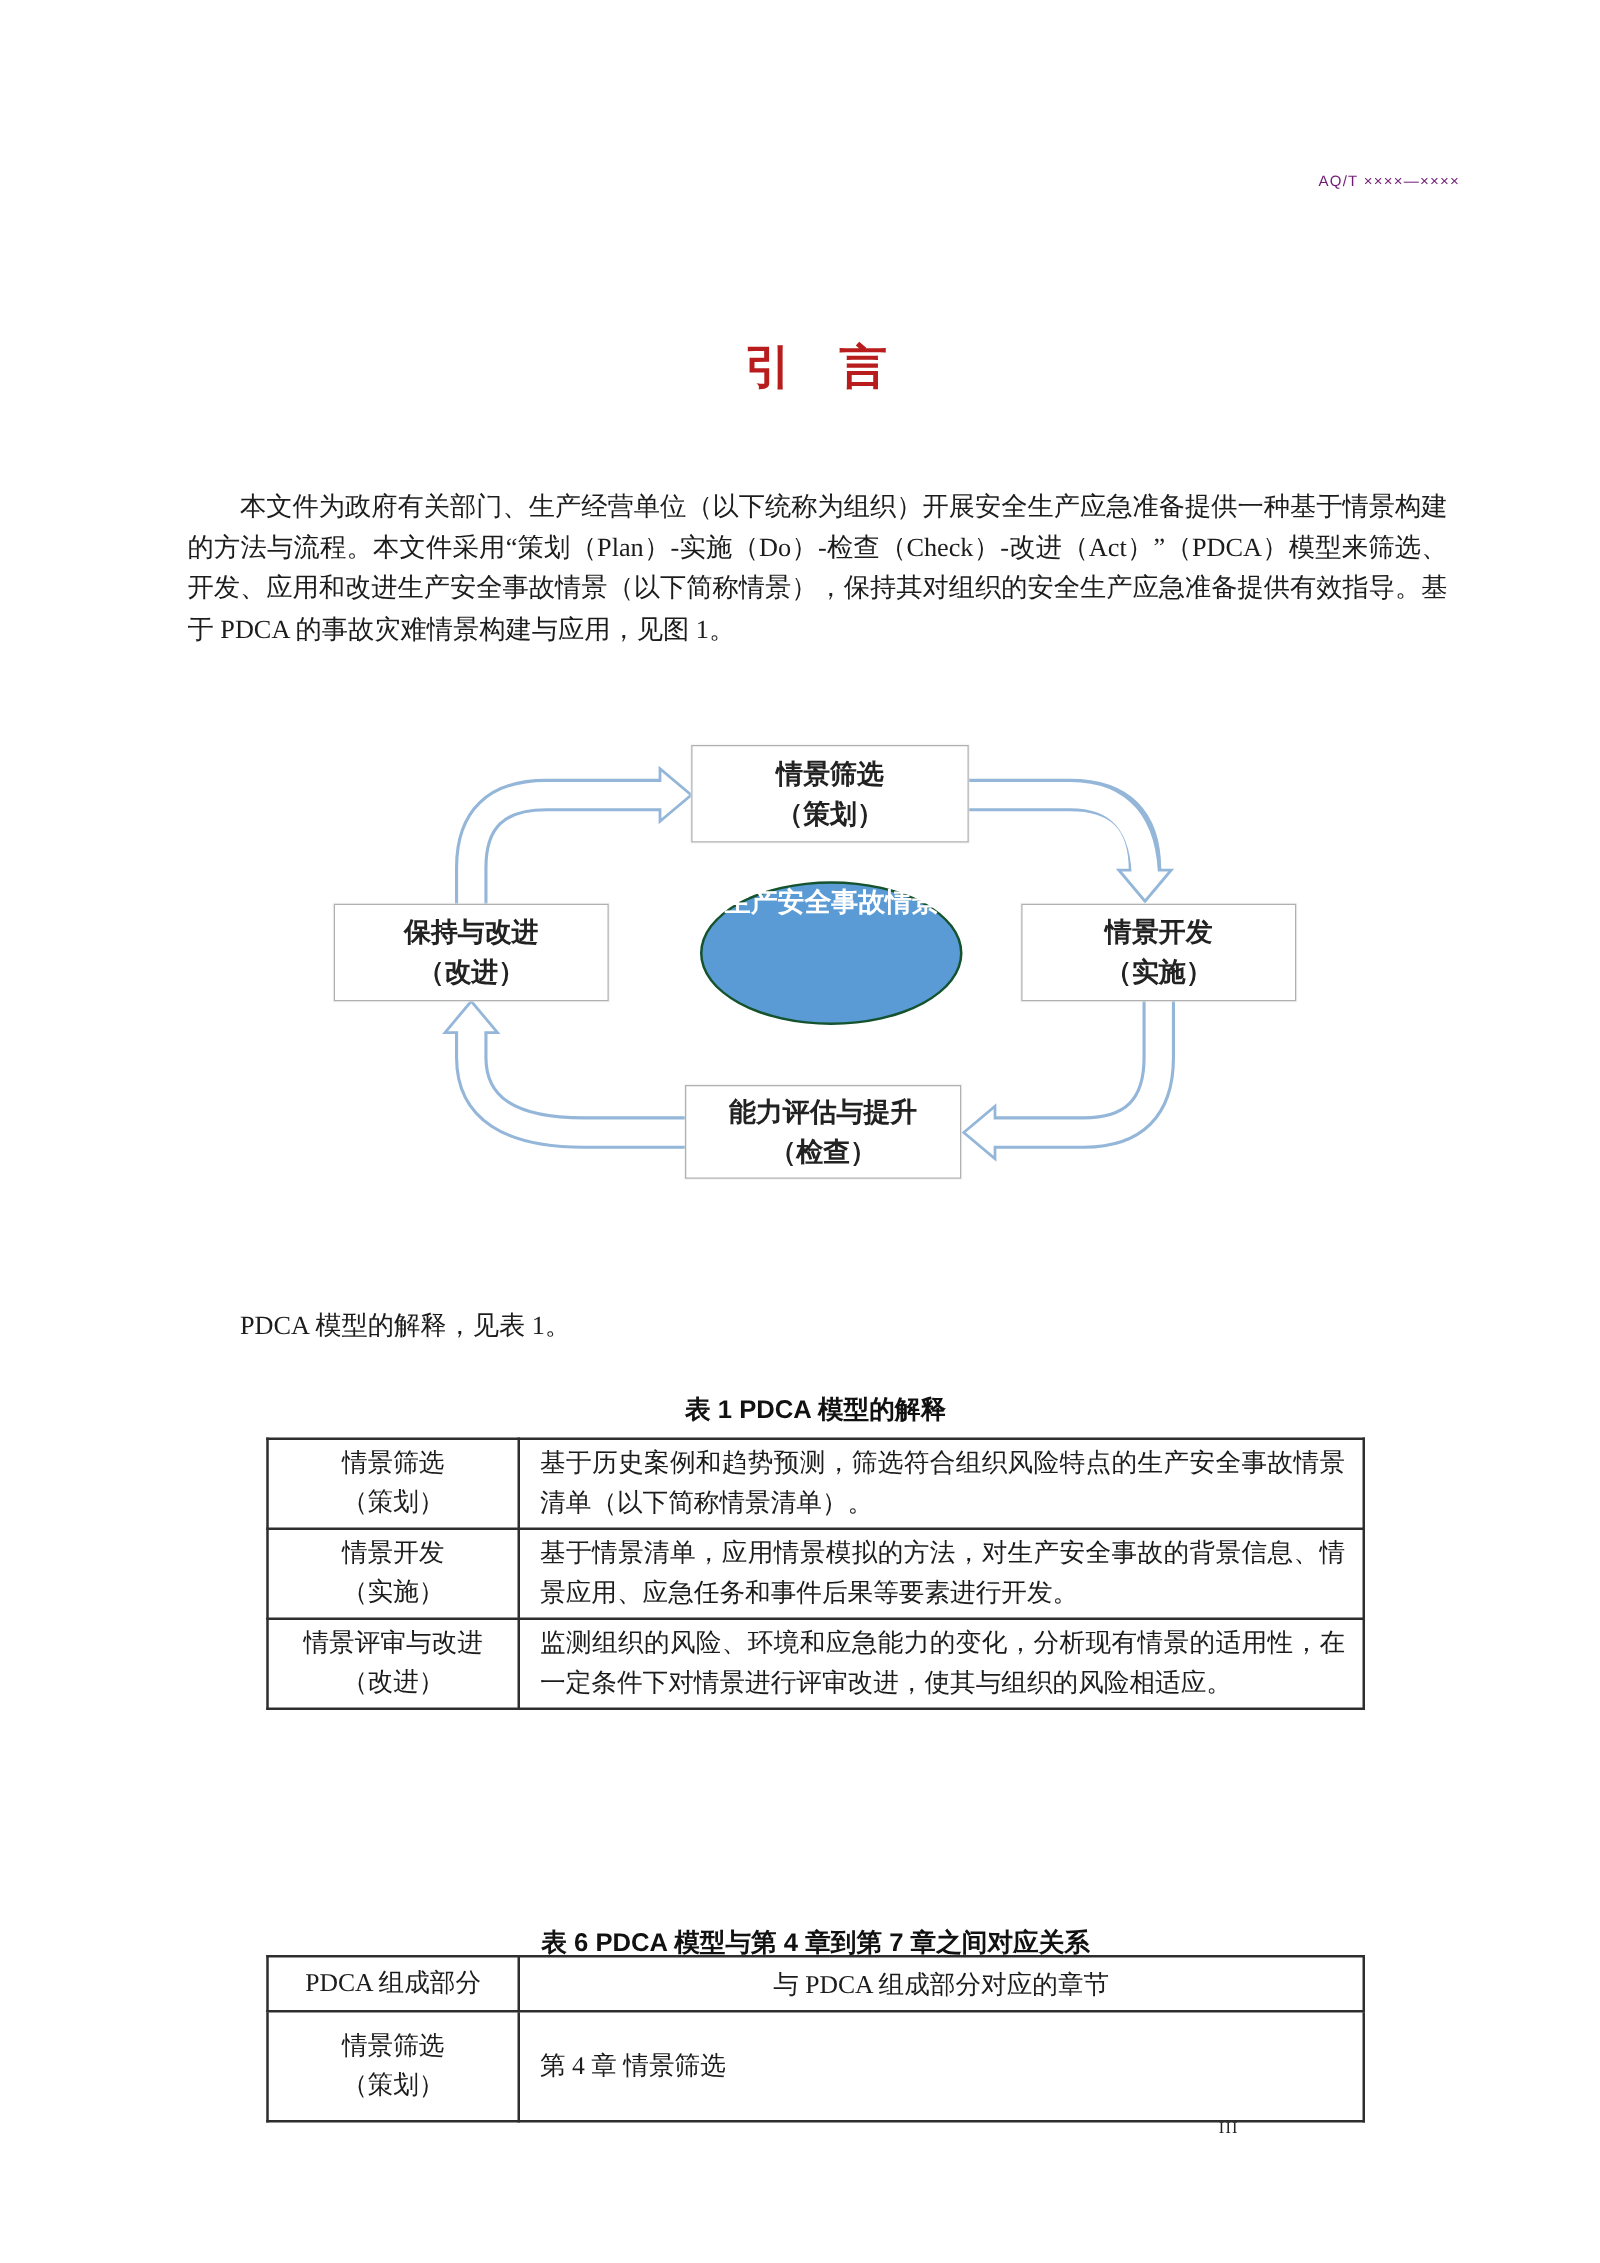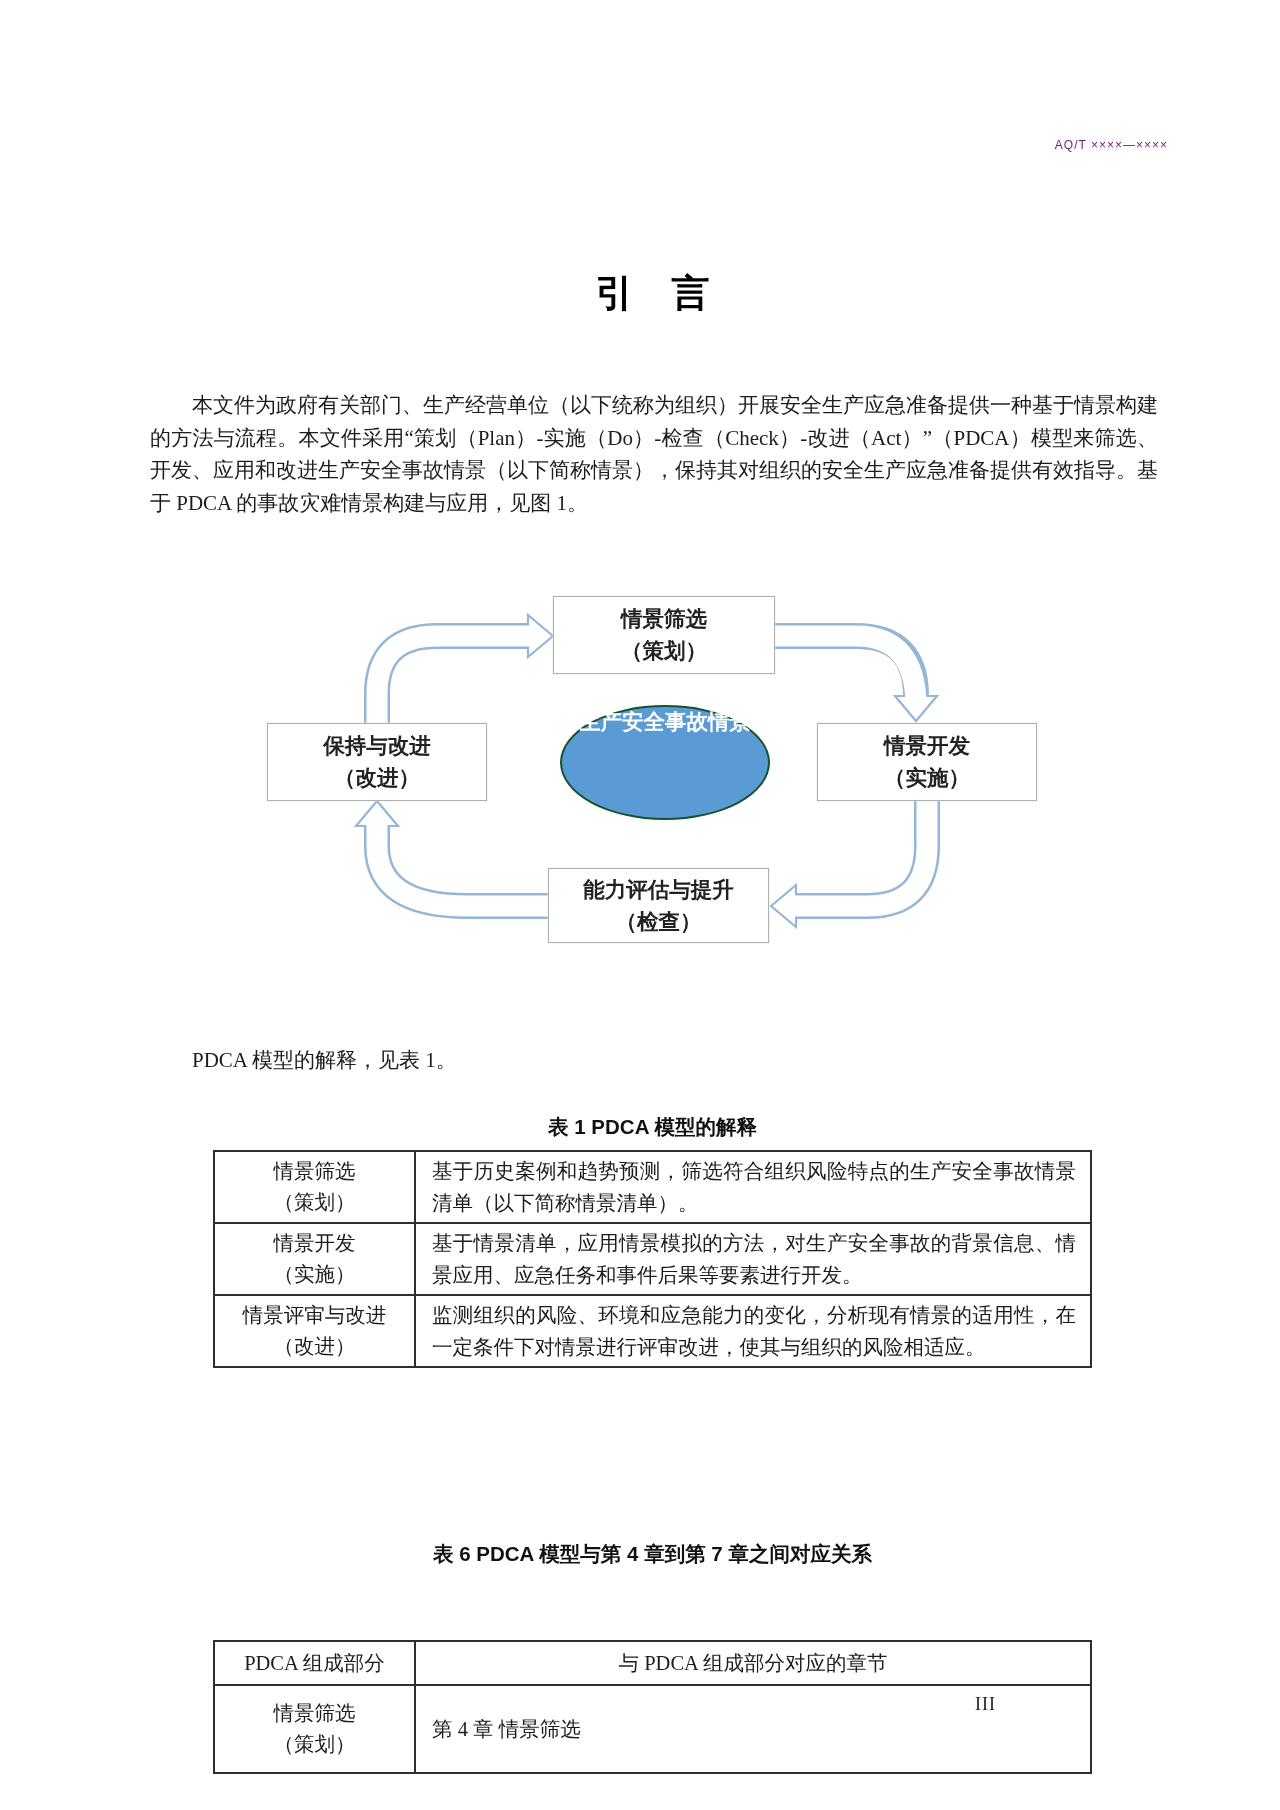--- a/index.html
+++ b/index.html
@@ -8,21 +8,21 @@
     position:relative; width:1280px; height:1810px; margin:0 auto;
     background:#ffffff; overflow:hidden;
     font-family:"Liberation Serif", serif; color:#1c1c1c;
   }
   .doc-code {
     position:absolute; top:138px; right:112px;
     font-family:"Liberation Sans", sans-serif; font-size:12px; letter-spacing:1px; color:#701a75;
   }
   .title {
     position:absolute; top:268px; left:150px; width:1005px; text-align:center;
-    font-family:"Liberation Sans", sans-serif; font-weight:700; font-size:38px; color:#000000;
+    font-family:"Liberation Sans", sans-serif; font-weight:700; font-size:38px; color:#b91c1c;
   }
   .para {
     position:absolute; left:150px; width:1008px;
     font-size:21px; line-height:32.5px; text-align:justify; text-indent:42px;
   }
   #para-intro { top:389px; }
   #para-components { top:1458px; }
   #table1-intro { top:1044px; text-indent:42px; position:absolute; left:150px; width:1008px; font-size:21px; line-height:32.5px; }
   .center-caption {
     position:absolute; left:150px; width:1005px; text-align:center;
@@ -56,33 +56,33 @@
     z-index:2;
   }
 
   
   table.tbl {
     position:absolute; left:213px; width:879px;
     border-collapse:collapse; table-layout:fixed;
     font-size:20.5px; color:#1c1c1c;
   }
   #table1 { top:1150px; }
-  #table2 { top:1640px; }
+  #table2 { top:1564px; }
   table.tbl td, table.tbl th { border:2px solid #2e2e2e; font-weight:normal; }
   td.c1, th.c1 { width:201px; text-align:center; vertical-align:middle; line-height:31px; }
   td.c2 { text-align:justify; vertical-align:middle; padding:3px 14px 3px 16px; line-height:32px; }
   th.c2 { text-align:center; vertical-align:middle; }
   #table1 tr { height:66px; }
   #table2 tr.hdr { height:44px; }
   #table2 tr.data { height:88px; }
   #table2 td.c2 { text-align:left; }
 
   .page-number {
     position:absolute; left:975px; top:1694px;
-    font-family:"Liberation Serif", serif; font-size:18px; color:#222; letter-spacing:1px;
+    font-family:"Liberation Serif", serif; font-size:13px; color:#222; letter-spacing:1px;
   }
 </style>
 </head>
 <body>
 
 <div class="page">
 
   <div class="doc-code">AQ/T ××××—××××</div>
 
   <div class="title">引　言</div>

